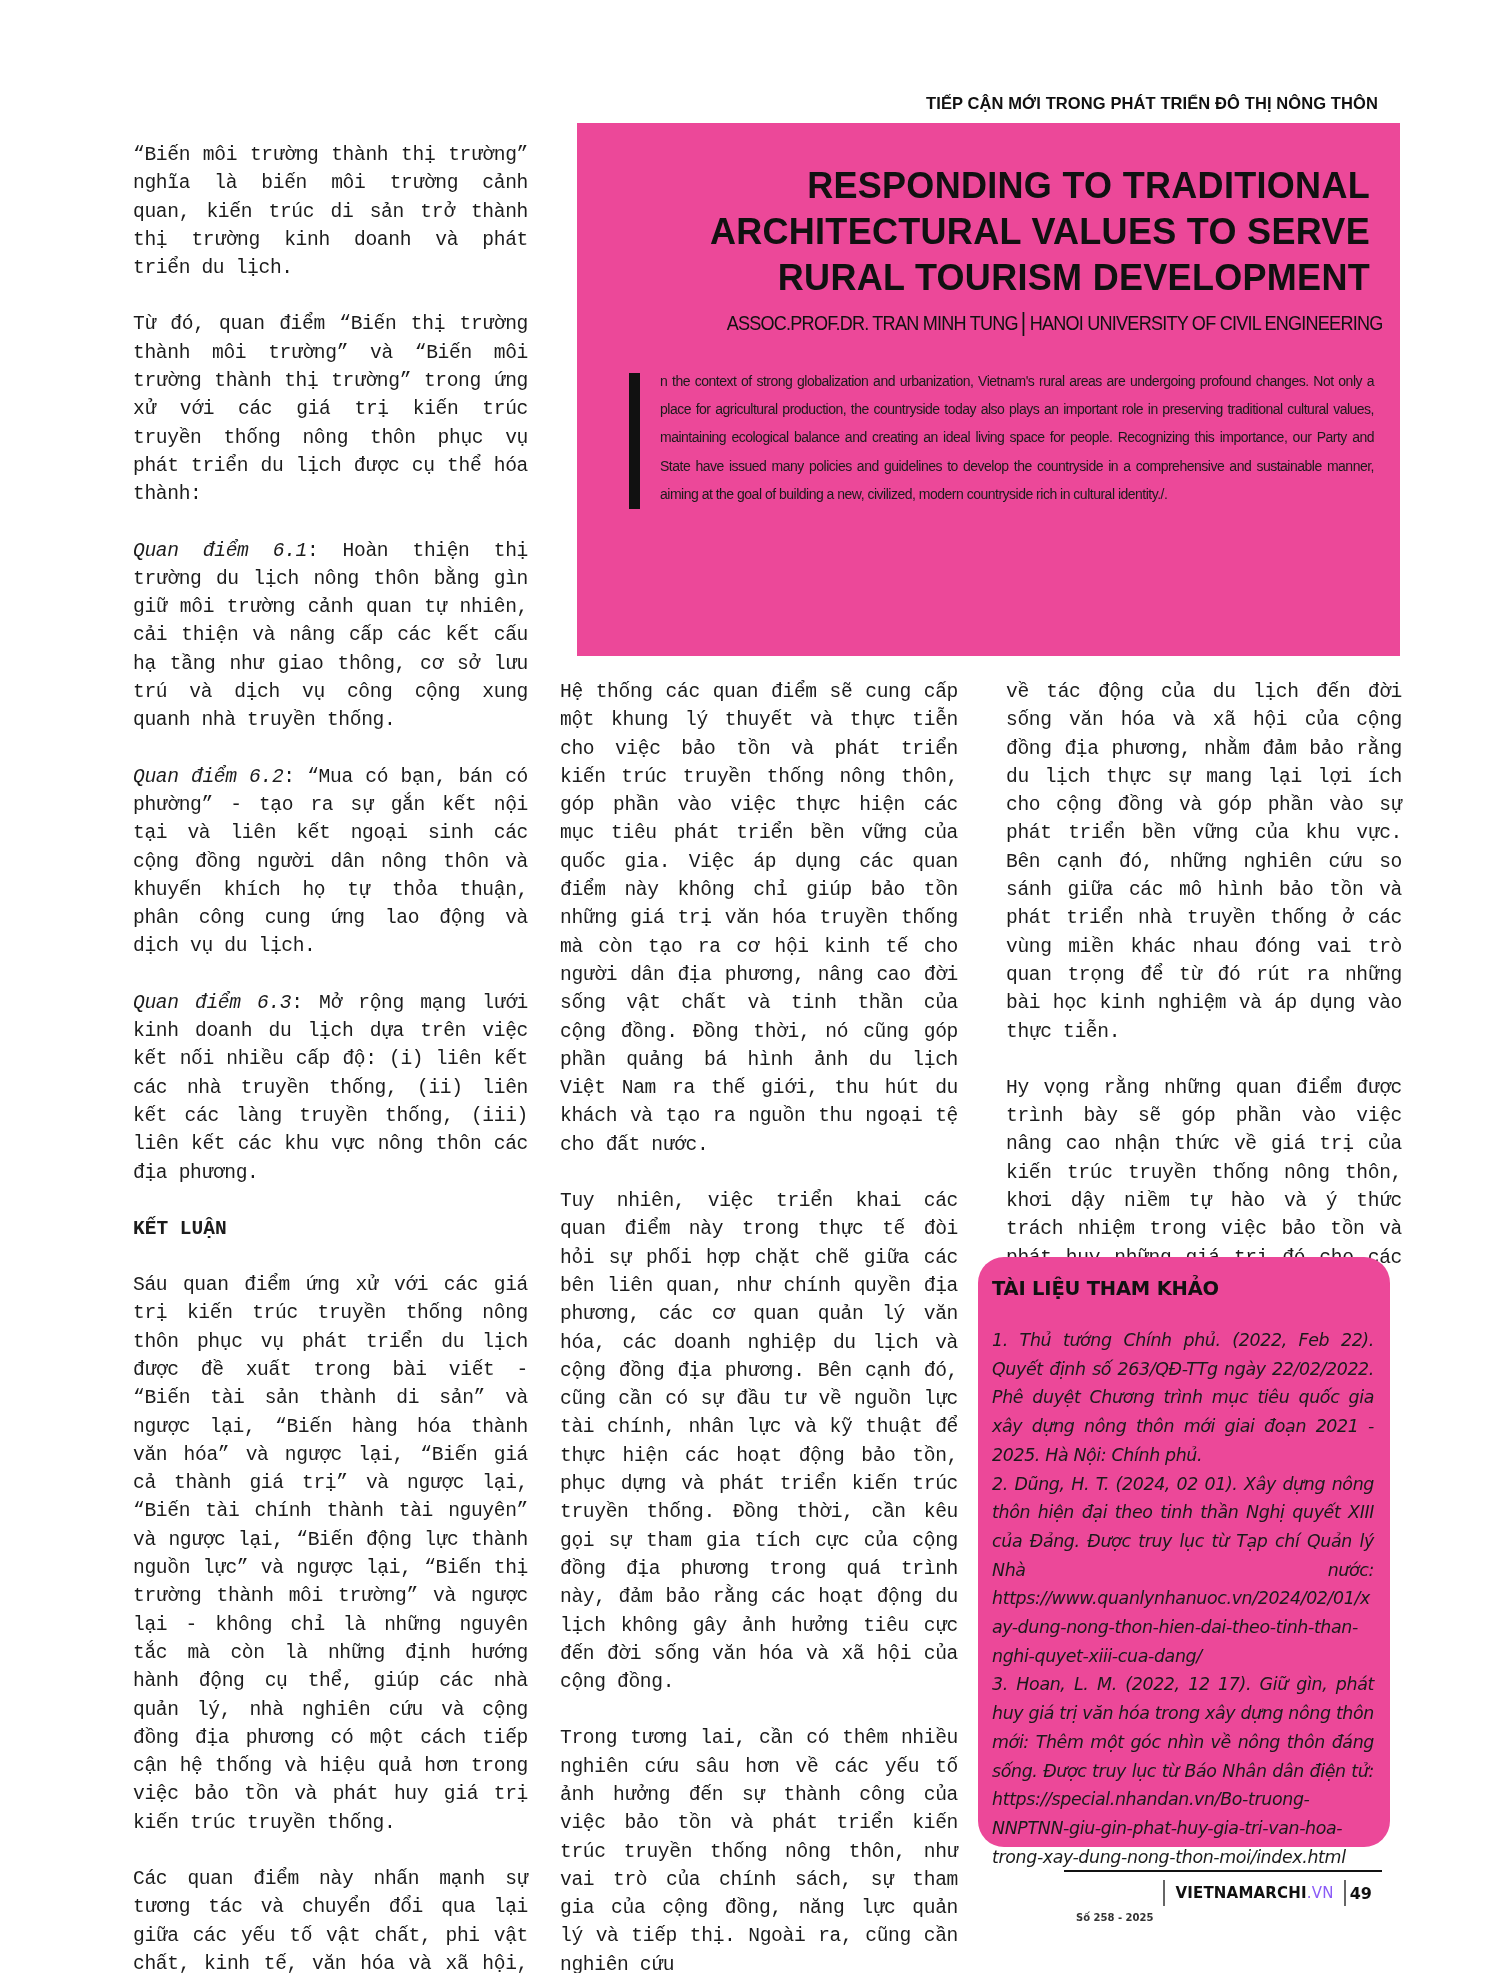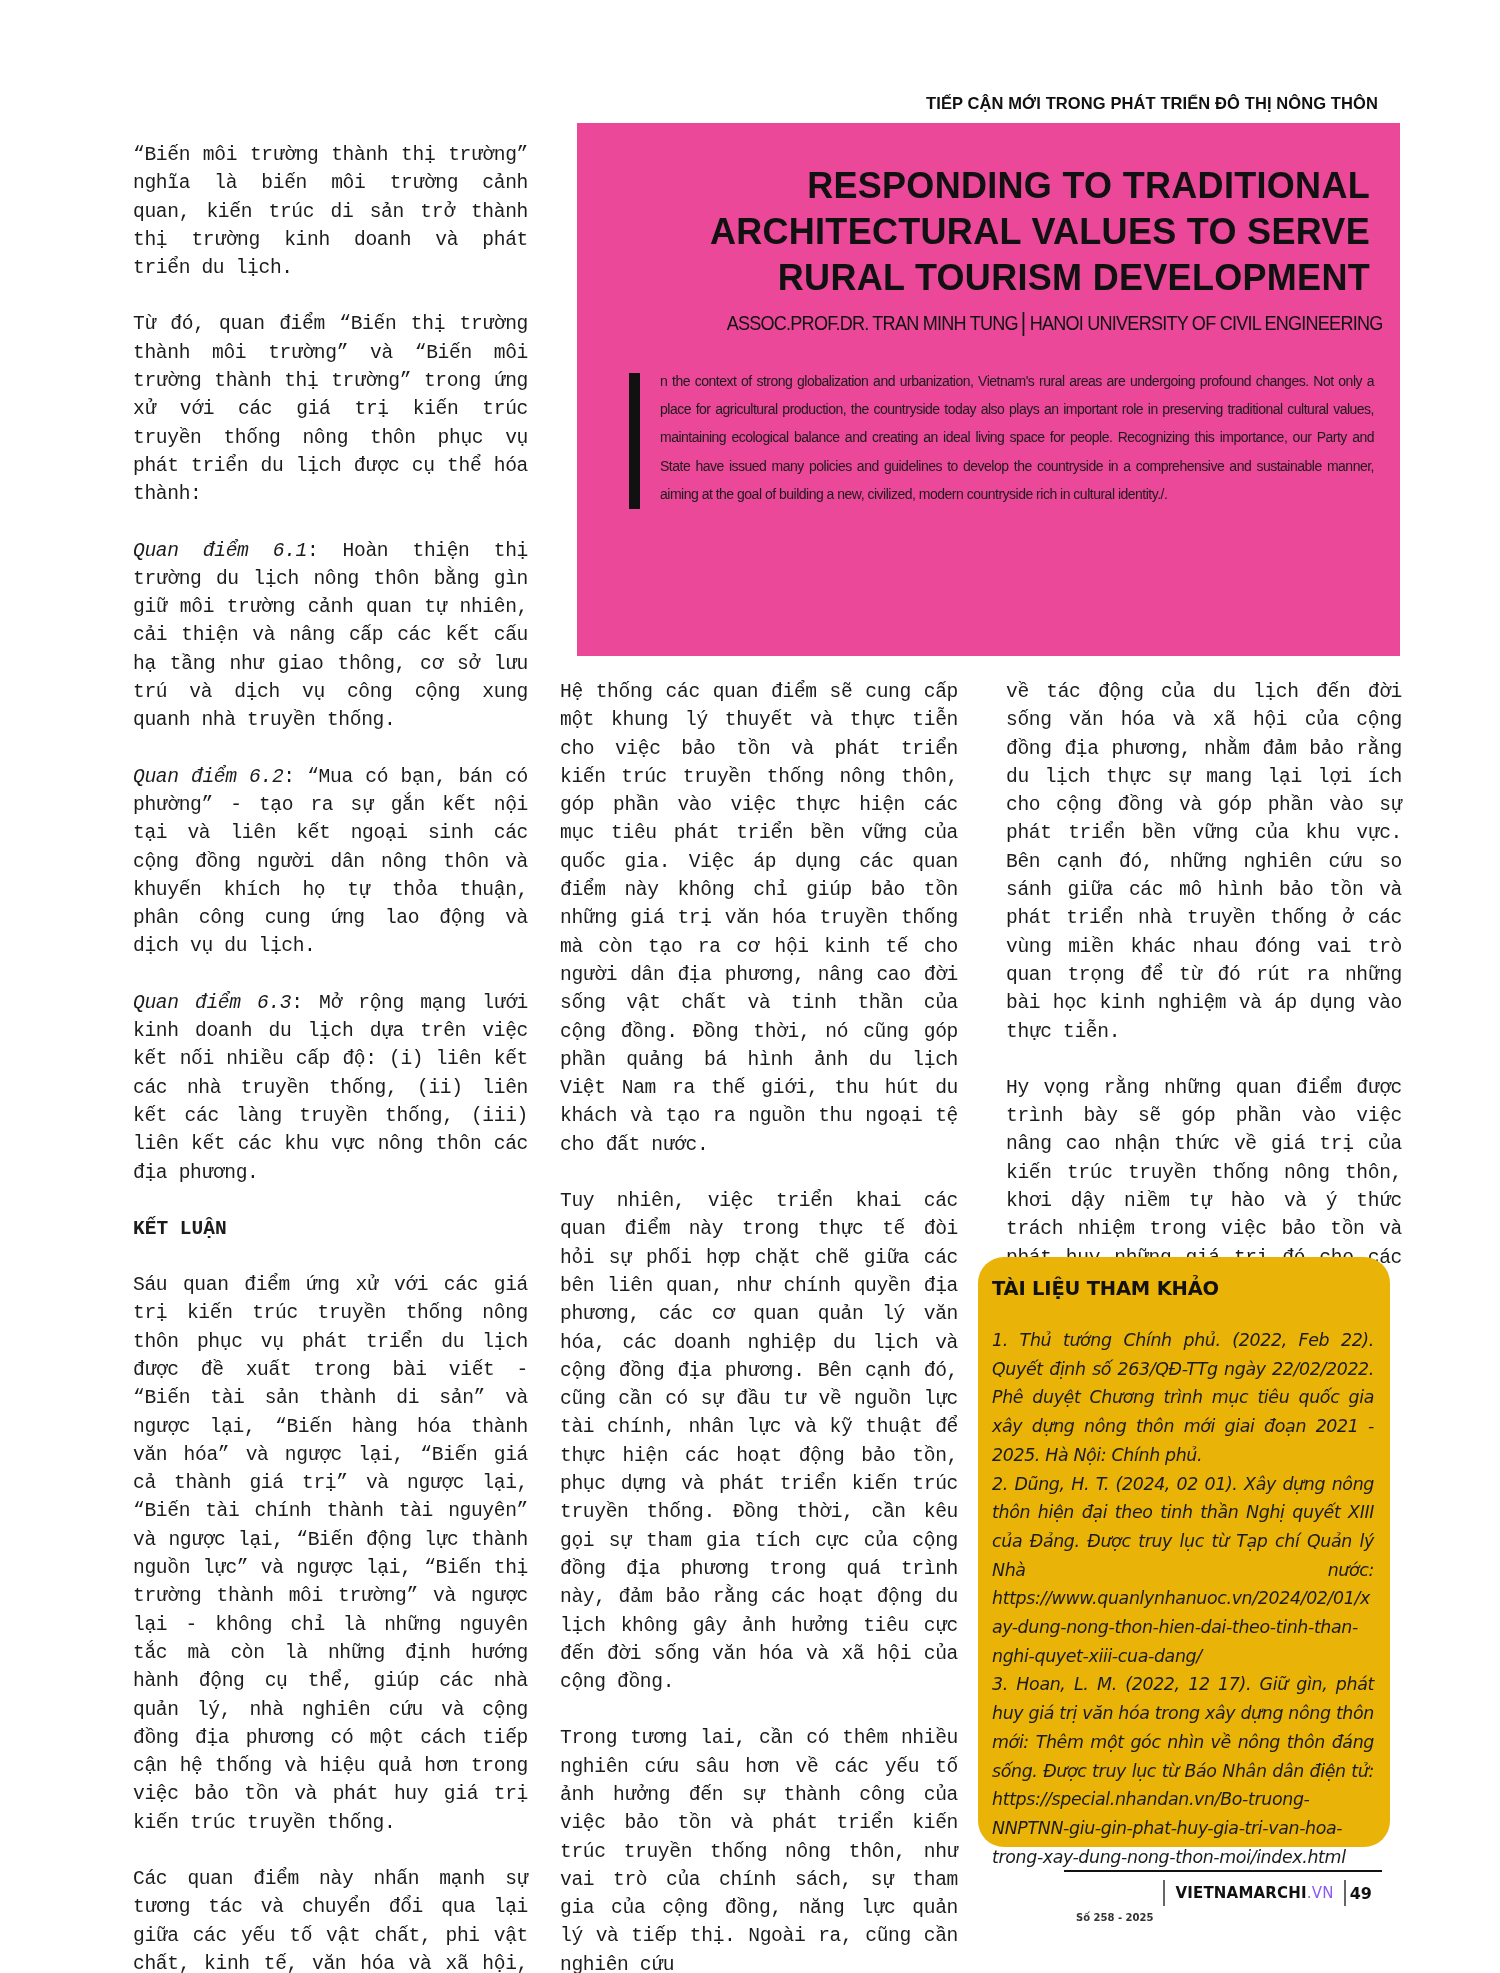--- a/index.html
+++ b/index.html
@@ -24,21 +24,21 @@
   .col { position: absolute; font-size: 19.6px; line-height: 28.3px; text-align: justify; color: #1c1c1c;
          font-family: Liberation Mono, monospace; letter-spacing: -0.35px; }
   .col p { margin: 0 0 28px 0; }
   .col1 { left: 133px; top: 141px; width: 395px; }
   .col2 { left: 560px; top: 678px; width: 398px; }
   .col3 { left: 986px; top: 678px; width: 396px; margin-left: 20px; }
   em.vp { font-style: italic; }
   .heading { font-weight: bold; font-size: 19.5px; margin: 4px 0 28px 0; letter-spacing: 0; }
 
   
-  .refs { position: absolute; left: 978px; top: 1257px; width: 412px; height: 590px; background: #eab308;
+  .refs { position: absolute; left: 978px; top: 1257px; width: 412px; height: 590px; background: #ec4899;
           border-radius: 26px; box-sizing: border-box; padding: 20px 16px 18px 14px; }
   .refs-title { font-weight: bold; font-size: 19.5px; margin: 0 0 26px 0; color: #111; letter-spacing: -0.2px; }
   .ref { font-style: italic; font-size: 17.4px; line-height: 28.7px; text-align: justify; margin: 0; color: #1a1a1a;
          letter-spacing: -0.35px; word-break: break-word; }
 
   
   .footer { position: absolute; top: 1870px; left: 1064px; width: 318px; border-top: 2px solid #111; height: 42px;
             display: flex; align-items: center; font-family: "DejaVu Sans", sans-serif; }
   .footer .issue { font-size: 10px; font-weight: bold; color: #333; padding: 0 10px 0 12px; margin-top: 48px; }
   .footer .vsep { width: 2px; height: 26px; background: #666; }

